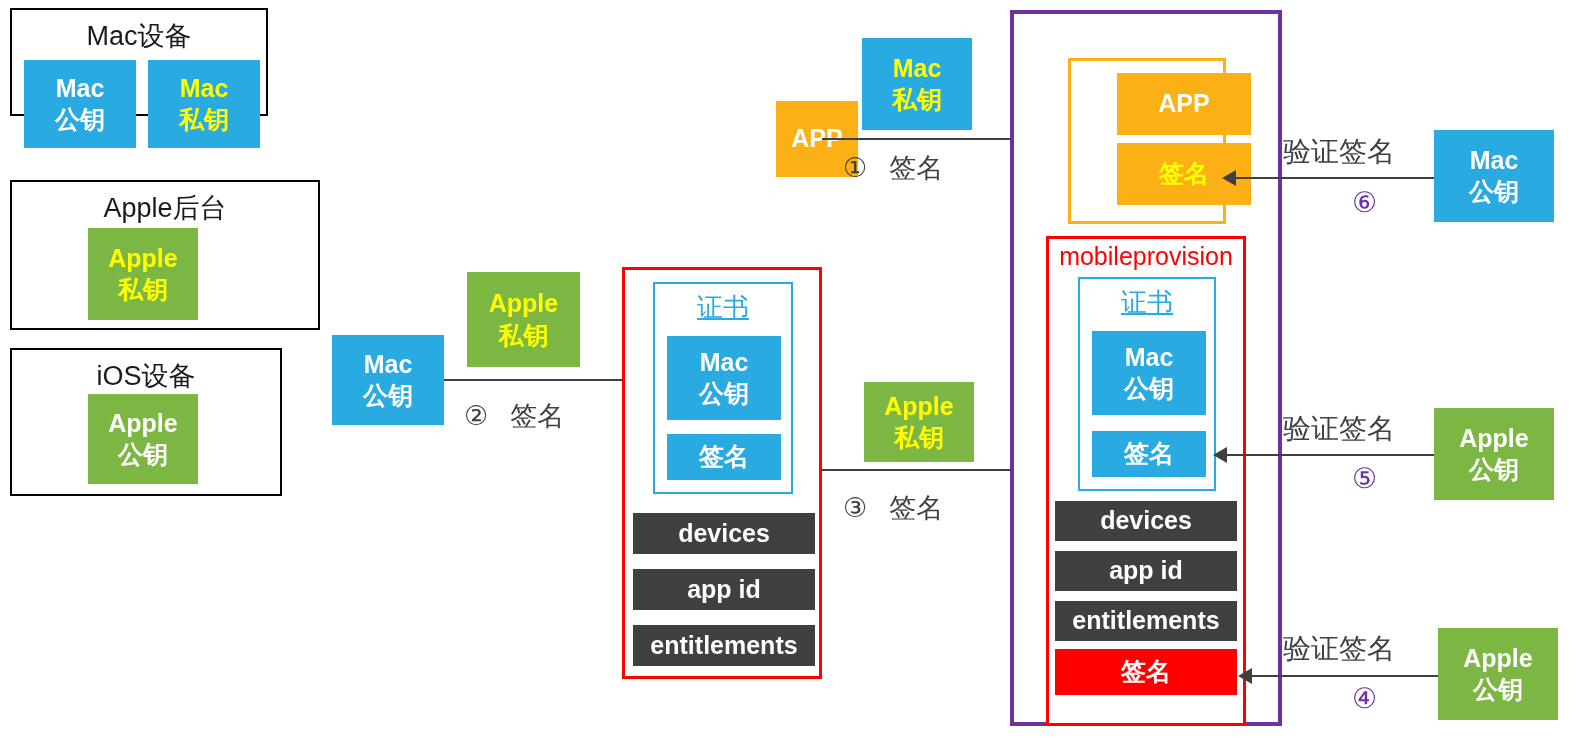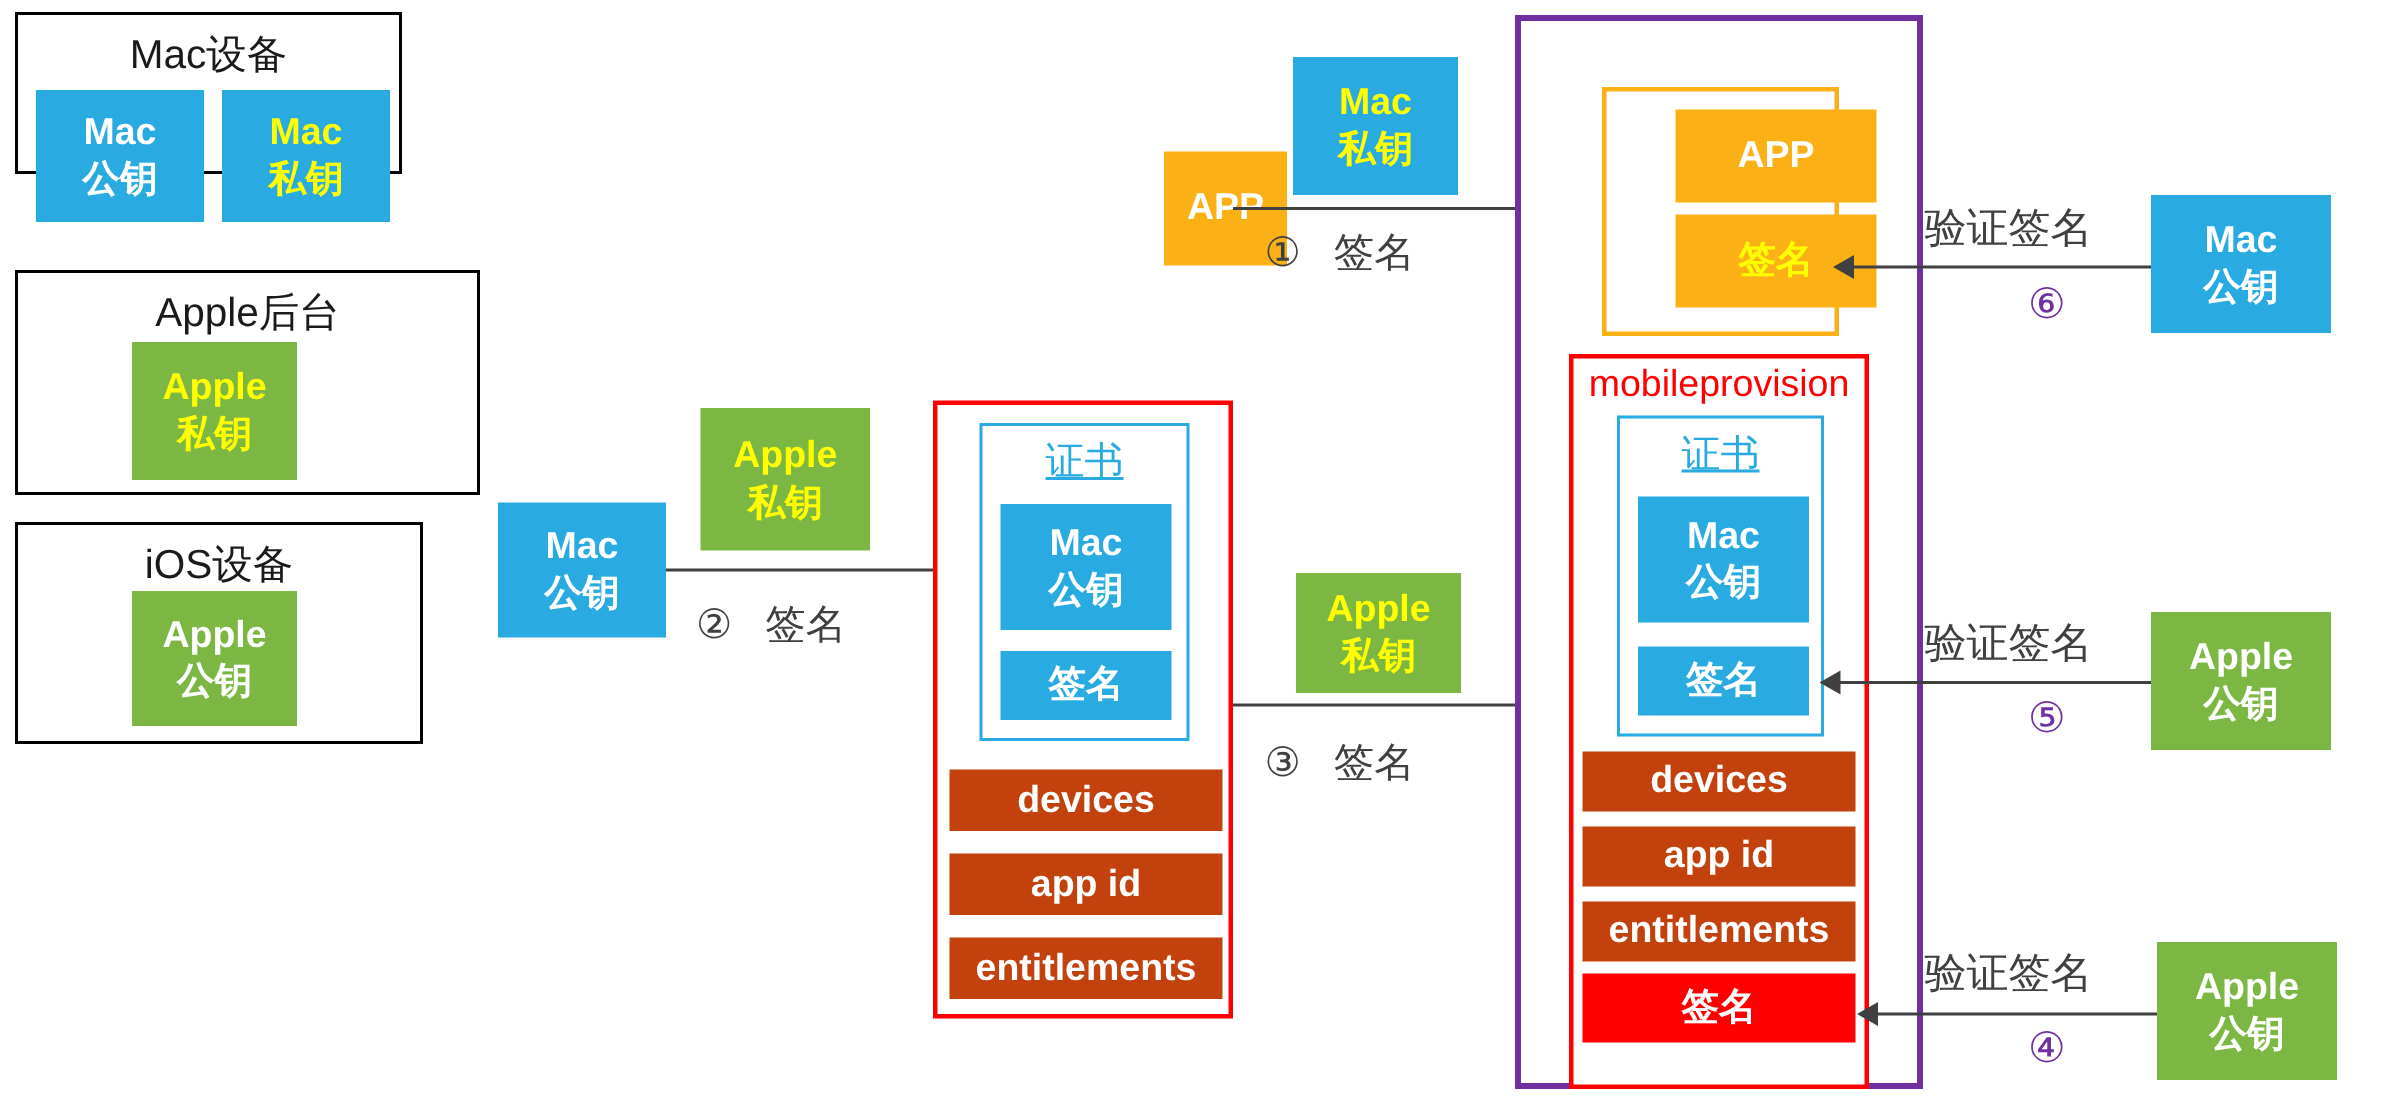--- a/index.html
+++ b/index.html
@@ -9,21 +9,21 @@
   .canvas { position:relative; width:1596px; height:738px; background:#fff; overflow:hidden; }
 
   .kbox {
     position:absolute; display:flex; align-items:center; justify-content:center;
     text-align:center; font-weight:bold; font-size:25px; line-height:1.25;
     white-space:pre-line;
   }
   .bg-blue   { background:#29ABE2; }
   .bg-green  { background:#7DB743; }
   .bg-orange { background:#FBB116;margin-left:36px; }
-  .bg-dark   { background:#c2410c; }
+  .bg-dark   { background:#404040; }
   .bg-red    { background:#FF0000; }
   .t-white   { color:#ffffff; }
   .t-yellow  { color:#FFFF00; }
 
   .panel { position:absolute; border:2px solid #000; background:#fff; }
   .panel-title { position:absolute; left:0; width:100%; text-align:center; font-size:27px; color:#1a1a1a; }
 
   .outline-blue   { position:absolute; border:2px solid #29ABE2; background:#fff; }
   .outline-orange { position:absolute; border:3px solid #FBB116; background:#fff; }
   .outline-red    { position:absolute; border:3px solid #FF0000; background:#fff; }

